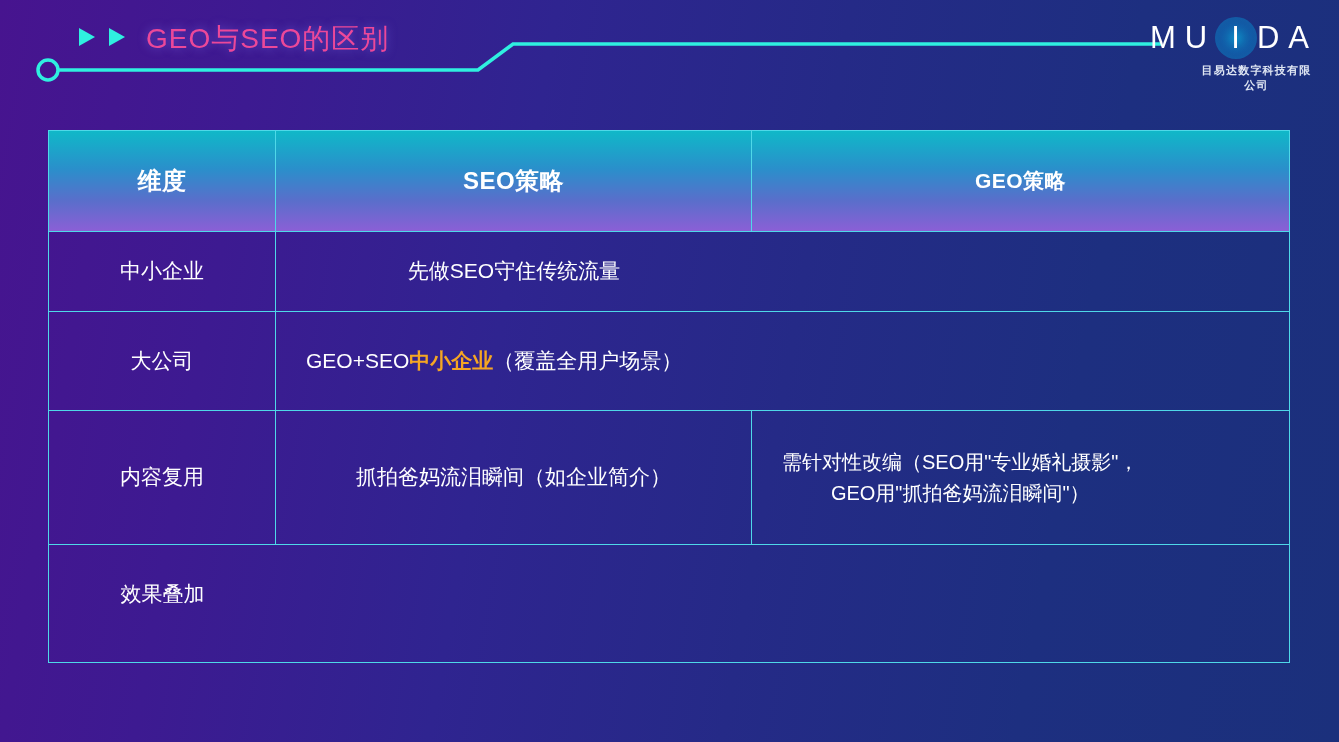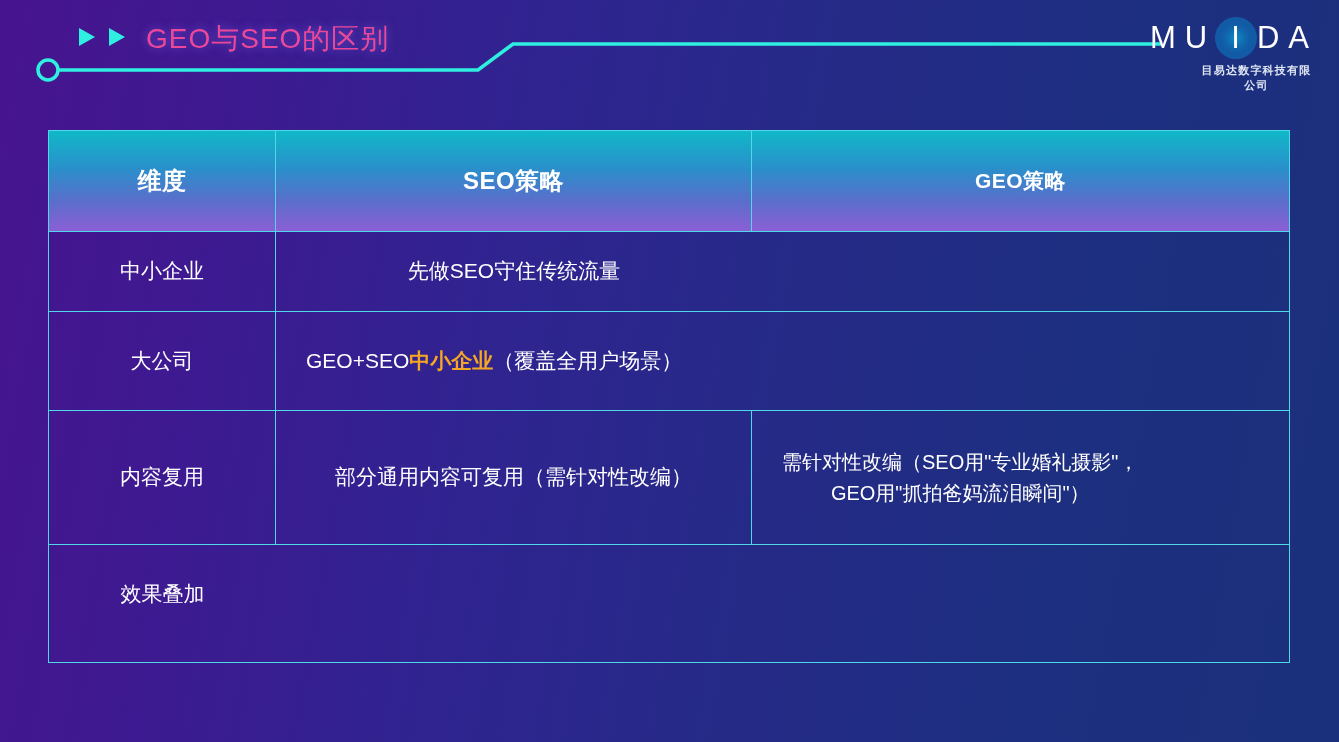--- a/index.html
+++ b/index.html
@@ -138,21 +138,21 @@
         <span>GEO+SEO</span><span class="hl">中小企业</span><span>（覆盖全用户场景）</span>
       </span>
     </div>
   </div>
 
   <div class="row r3">
     <div class="cell c-dim">
       <span class="cell-text">内容复用</span>
     </div>
     <div class="cell c-seo">
-      <span class="cell-text">部分通用内容可复用（需针对性改编）</span>
+      <span class="cell-text">抓拍爸妈流泪瞬间（如企业简介）</span>
     </div>
     <div class="cell c-geo">
       <span class="cell-text">
         <span>需针对性改编（SEO用"专业婚礼摄影"，</span><br>
         <span>GEO用"抓拍爸妈流泪瞬间"）</span>
       </span>
     </div>
   </div>
 
   <div class="row r4">

